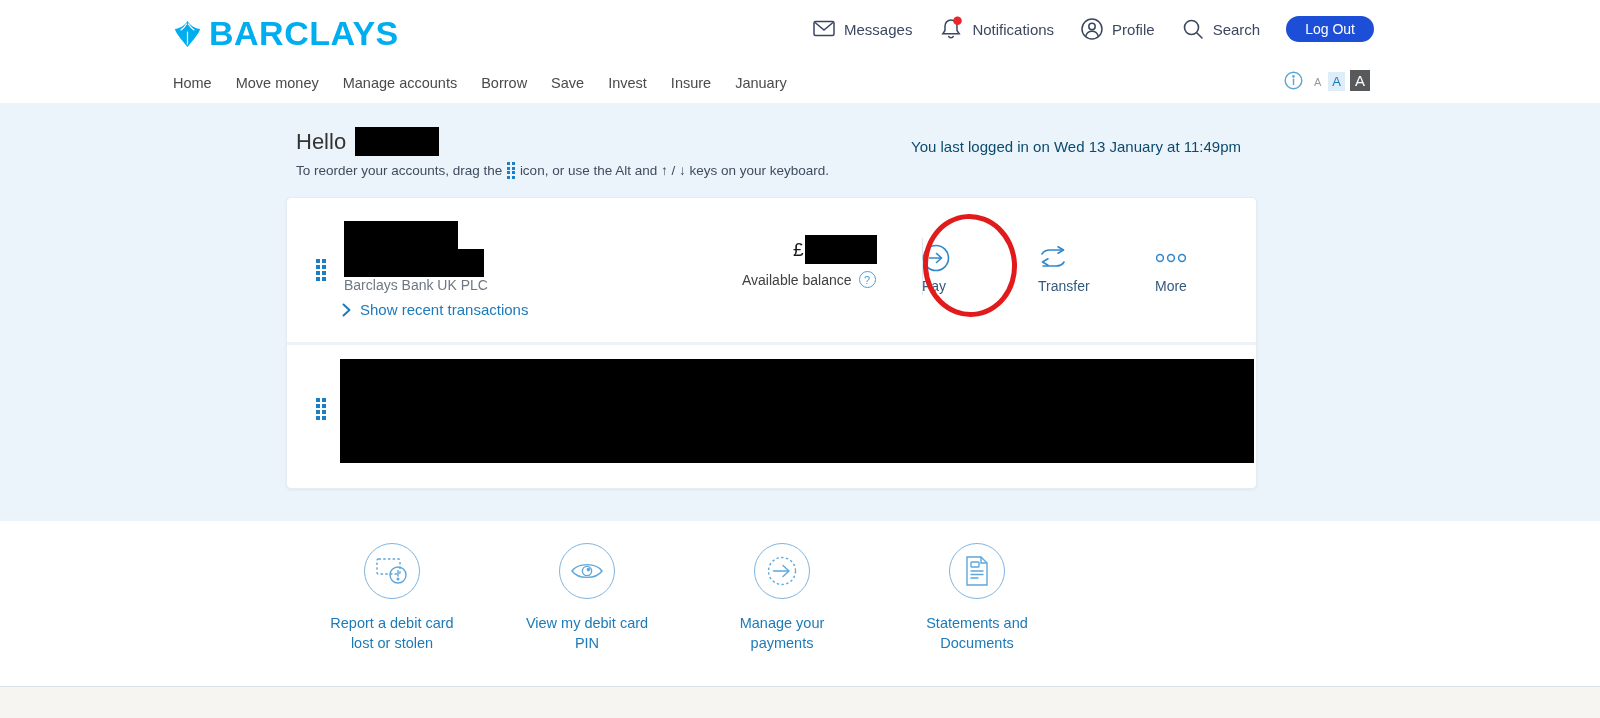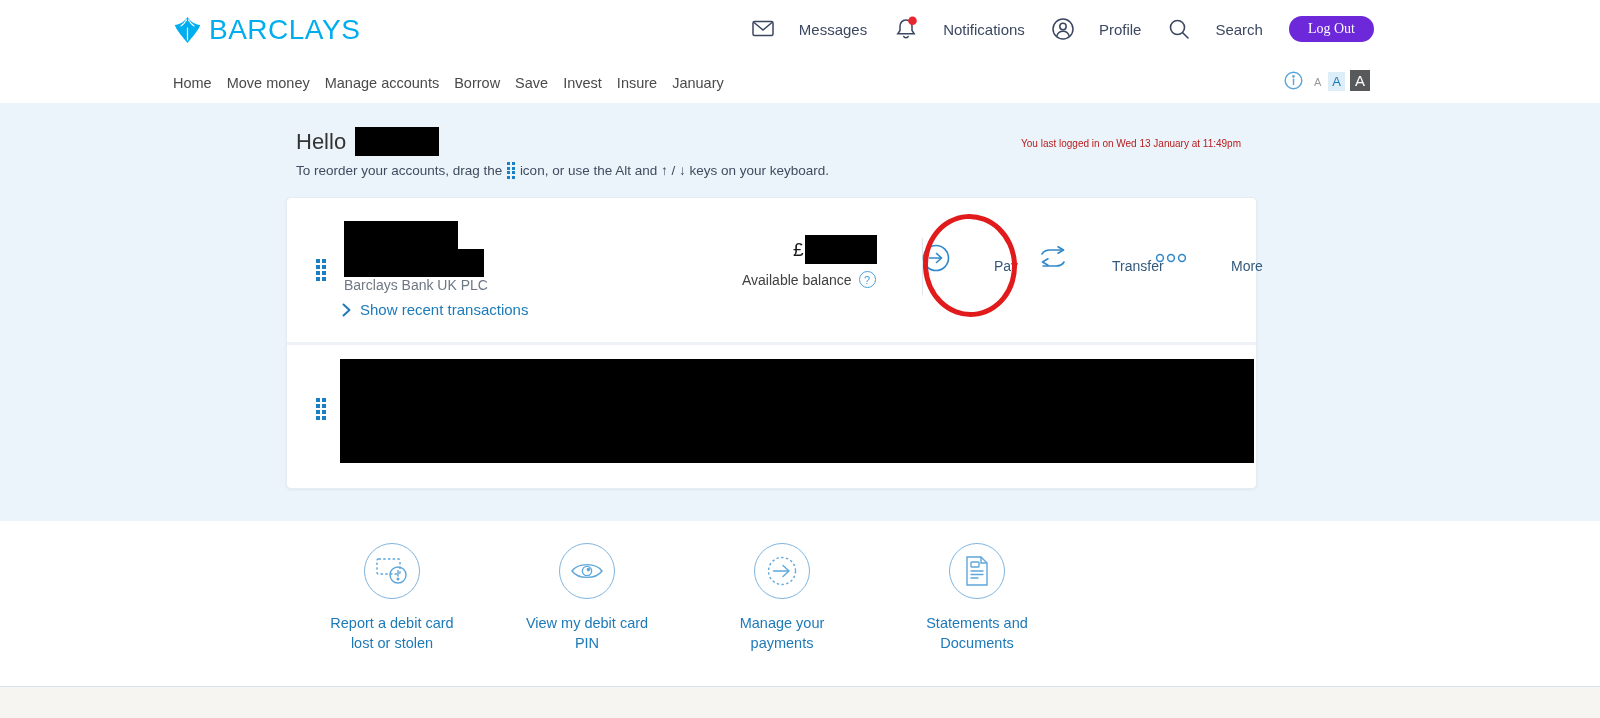--- a/index.html
+++ b/index.html
@@ -3,66 +3,66 @@
 <meta charset="utf-8">
 <style>
   * { margin:0; padding:0; box-sizing:border-box; }
   html,body { width:1600px; height:718px; }
   body { font-family:"Liberation Sans","DejaVu Sans",sans-serif; background:#fff; }
   .page { position:relative; width:1600px; height:718px; overflow:hidden; background:#fff; }
 
   
   .topbar { position:absolute; left:0; top:0; width:1600px; height:62px; background:#fff; }
   .logo { position:absolute; left:173px; top:14px; display:flex; align-items:center; gap:7px; cursor:pointer; }
-  .logo-text { font-size:28px; font-weight:400; letter-spacing:.5px; color:#00aeef; }
+  .logo-text { font-size:34px; font-weight:700; letter-spacing:.5px; color:#00aeef; }
   .topbar-right { position:absolute; right:226px; top:16px; display:flex; align-items:center; gap:26px; }
-  .top-item { display:flex; align-items:center; gap:24px; cursor:pointer; }
+  .top-item { display:flex; align-items:center; gap:8px; cursor:pointer; }
   .top-item-label { font-size:15px; color:#3c4861; }
   .bell-wrap { position:relative; }
-  .btn-logout { background:#6d28d9; color:#fff; border:none; border-radius:14px; padding:5px 19px; font-size:14px; font-family:Liberation Serif, serif; cursor:pointer; }
+  .btn-logout { background:#1d4ed8; color:#fff; border:none; border-radius:14px; padding:5px 19px; font-size:14px; font-family:Liberation Sans, sans-serif; cursor:pointer; }
 
   
   .navbar { position:absolute; left:0; top:62px; width:1600px; height:41px; background:#fff; }
-  .nav-list { position:absolute; left:173px; top:0; display:flex; gap:15px; list-style:none; height:41px; align-items:center; }
+  .nav-list { position:absolute; left:173px; top:0; display:flex; gap:24px; list-style:none; height:41px; align-items:center; }
   .nav-item { font-size:14.5px; color:#4a4a4a; cursor:pointer; white-space:nowrap; }
   .nav-tools { position:absolute; right:230px; top:8px; display:flex; align-items:center; gap:9px; }
   .fontsize-group { display:flex; align-items:flex-end; gap:5px; }
   .fs-btn { font-family:inherit; border:none; background:transparent; cursor:pointer; line-height:1; }
   .fs-small { font-size:11px; color:#9a9a9a; padding:3px 2px; }
   .fs-medium { font-size:13px; color:#1d7ab8; background:#ddeef9; padding:3px 4px; }
   .fs-large { font-size:15px; color:#fff; background:#58595b; padding:3px 5px; }
 
   
   .content { position:absolute; left:0; top:103px; width:1600px; height:418px; background:#ebf4fb; }
   .greeting { position:absolute; left:296px; top:24px; }
   .greeting-line { display:flex; align-items:center; font-size:22px; color:#333; }
   .greeting-redaction { width:84px; height:29px; background:#000; margin-left:9px; }
   .reorder-hint { position:absolute; left:296px; top:59px; font-size:13.5px; color:#3f4c5f; display:flex; align-items:center; gap:5px; white-space:nowrap; }
-  .last-login { position:absolute; right:359px; top:35px; font-size:10px; color:#b91c1c; }
+  .last-login { position:absolute; right:359px; top:35px; font-size:15px; color:#0c4a6e; }
 
   
   .accounts-card { position:absolute; left:286px; top:94px; width:971px; height:292px; background:#fff; border:1px solid #e6ecf2; border-radius:5px; box-shadow:0 1px 2px rgba(120,140,160,.12); }
   .drag-handle { position:absolute; display:grid; grid-template-columns:4px 4px; grid-auto-rows:4px; gap:2px; cursor:grab; }
   .drag-handle span { background:#1b7fc4; }
   .handle-1 { left:29px; top:61px; }
   .handle-2 { left:29px; top:200px; }
   .redaction { background:#000; }
   .red-acc-name { position:absolute; left:57px; top:23px; width:114px; height:28px; }
   .red-acc-number { position:absolute; left:57px; top:51px; width:140px; height:28px; }
   .bank-name { position:absolute; left:57px; top:79px; font-size:14px; color:#6e7884; }
   .show-transactions { position:absolute; left:55px; top:103px; display:flex; align-items:center; gap:9px; cursor:pointer; }
   .show-transactions-label { font-size:15px; color:#1d7ab8; }
   .balance-amount { position:absolute; left:506px; top:37px; display:flex; align-items:center; }
   .currency { font-size:19px; color:#1a1a1a; }
   .red-balance { width:72px; height:29px; margin-left:1px; }
   .balance-label-row { position:absolute; left:455px; top:73px; display:flex; align-items:center; gap:7px; }
   .balance-label { font-size:14px; color:#404040; }
   .help-circle { width:17px; height:17px; border:1.5px solid #4ba0d8; border-radius:50%; color:#4ba0d8; font-size:11px; display:flex; align-items:center; justify-content:center; cursor:pointer; }
   .v-divider { position:absolute; left:635px; top:40px; width:1px; height:57px; background:#dfe6ee; }
-  .acct-action { position:absolute; top:44px; width:90px; transform:translateX(-50%); display:flex; flex-direction:row; align-items:flex-end; cursor:pointer;gap:44px; }
+  .acct-action { position:absolute; top:44px; width:90px; transform:translateX(-50%); display:flex; flex-direction:column; align-items:flex-start; cursor:pointer; }
   .acct-action .icon-box { height:32px; display:flex; align-items:center; justify-content:center; }
   .acct-action-label { margin-top:4px; font-size:14px; color:#33597d; }
   .action-pay { left:680px; }
   .action-transfer { left:796px; }
   .action-more { left:913px; }
   .pay-annotation { position:absolute; left:636px; top:16px; width:94px; height:103px; border:5px solid #e11b1b; border-radius:50%; transform:rotate(-4deg); pointer-events:none; }
   .row-divider { position:absolute; left:0; top:144px; width:100%; height:3px; background:#eef2f6; }
   .red-account2 { position:absolute; left:53px; top:161px; width:914px; height:104px; }
 
   

